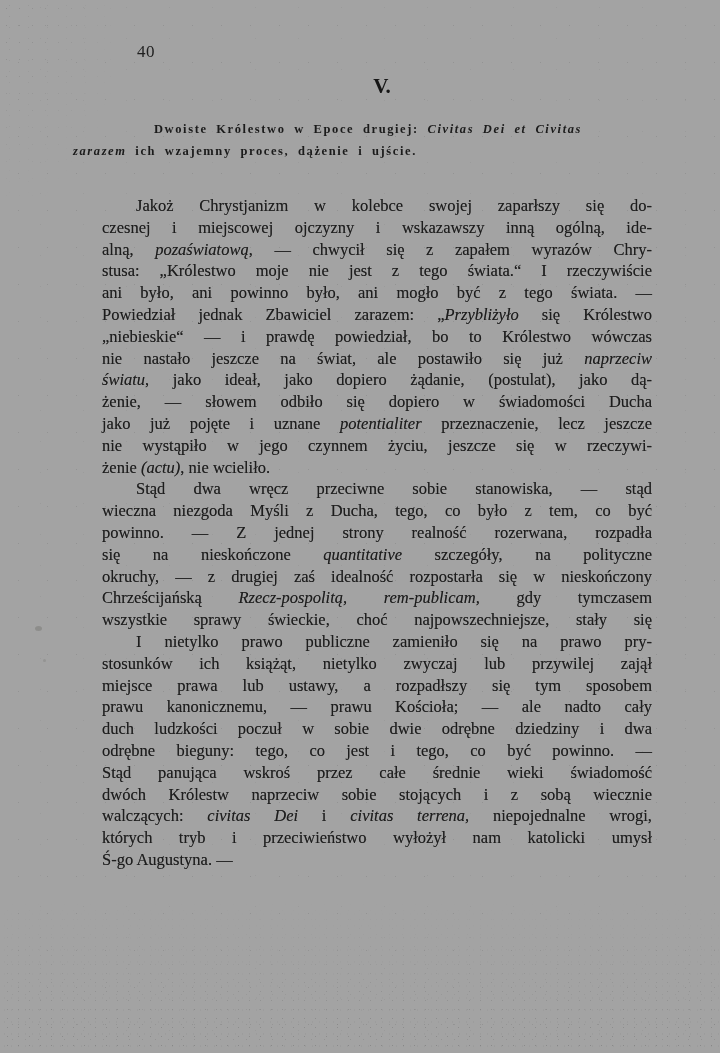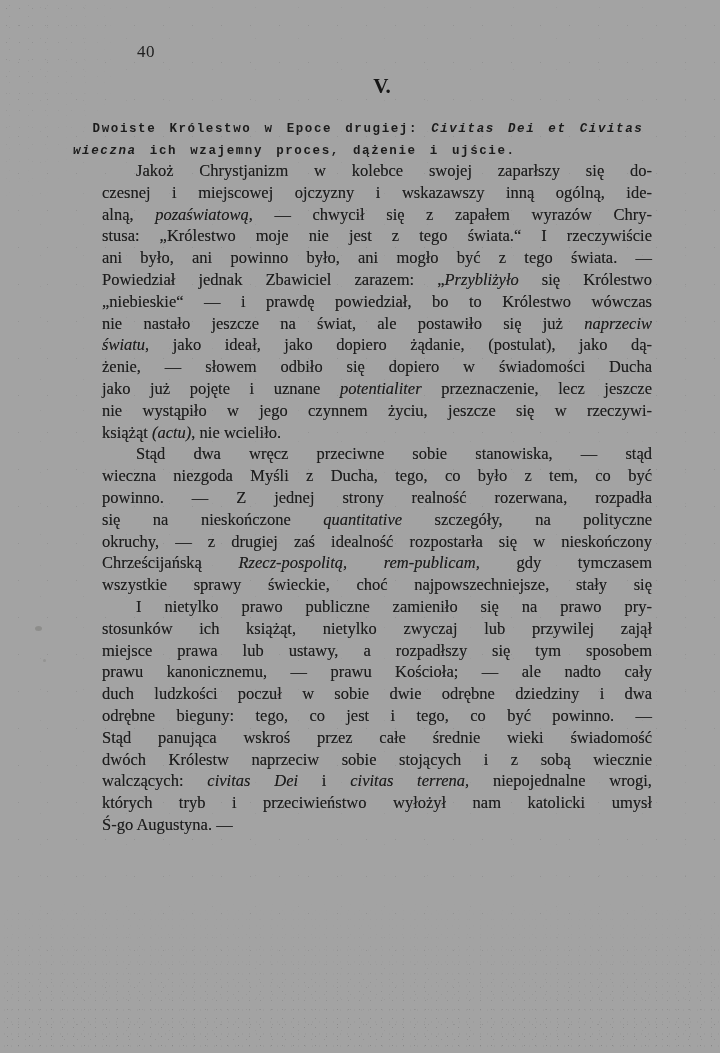--- a/index.html
+++ b/index.html
@@ -50,23 +50,23 @@
   }
   .heading{
     position:absolute;left:102px;top:74px;width:560px;
     text-align:center;font-size:21px;font-weight:bold;color:#161616;
   }
   .subtitle{
     position:absolute;left:73px;top:120px;width:590px;
     font-size:12.5px;font-weight:bold;color:#1b1b1b;
     letter-spacing:1.6px;word-spacing:4px;line-height:19px;
   }
-  .subtitle .tline{text-align:center;text-align-last:center;font-family:Liberation Mono, monospace;}
+  .subtitle .tline{text-align:center;text-align-last:center;}
   .body-text{
-    position:absolute;left:102px;top:160px;width:550px;
+    position:absolute;left:102px;top:195px;width:550px;
     font-size:16.5px;line-height:21.8px;color:#1d1d1d;
     text-shadow:0 0 .4px rgba(35,35,35,.55);
   }
   .tline{
     text-align:justify;text-align-last:justify;
     height:21.8px;white-space:nowrap0;
   }
   .tline.tlast{text-align-last:left;}
   .tline.tindent{text-indent:34px;}
   i{font-style:italic;}
@@ -80,38 +80,38 @@
   <div class="noise-bottom"></div>
   <div class="speck a"></div>
   <div class="speck b"></div>
 
   <div class="page-number">40</div>
 
   <div class="heading">V.</div>
 
   <div class="subtitle">
       <div class="tline"><span>Dwoiste Królestwo w Epoce drugiej: </span><i>Civitas Dei et Civitas</i></div>
-      <div class="tline tlast"><i>wieczna</i><span> ich wzajemny proces, dążenie i ujście.</span></div>
+      <div class="tline tlast"><i>zarazem</i><span> ich wzajemny proces, dążenie i ujście.</span></div>
     </div>
 
   <div class="body-text">
     <div>
         <div class="tline tindent"><span>Jakoż Chrystjanizm w kolebce swojej zaparłszy się do-</span></div>
         <div class="tline"><span>czesnej i miejscowej ojczyzny i wskazawszy inną ogólną, ide-</span></div>
         <div class="tline"><span>alną, </span><i>pozaświatową</i><span>, — chwycił się z zapałem wyrazów Chry-</span></div>
         <div class="tline"><span>stusa: „Królestwo moje nie jest z tego świata.“ I rzeczywiście</span></div>
         <div class="tline"><span>ani było, ani powinno było, ani mogło być z tego świata. —</span></div>
         <div class="tline"><span>Powiedział jednak Zbawiciel zarazem: „</span><i>Przybliżyło</i><span> się Królestwo</span></div>
         <div class="tline"><span>„niebieskie“ — i prawdę powiedział, bo to Królestwo wówczas</span></div>
         <div class="tline"><span>nie nastało jeszcze na świat, ale postawiło się już </span><i>naprzeciw</i></div>
         <div class="tline"><i>światu</i><span>, jako ideał, jako dopiero żądanie, (postulat), jako dą-</span></div>
         <div class="tline"><span>żenie, — słowem odbiło się dopiero w świadomości Ducha</span></div>
         <div class="tline"><span>jako już pojęte i uznane </span><i>potentialiter</i><span> przeznaczenie, lecz jeszcze</span></div>
         <div class="tline"><span>nie wystąpiło w jego czynnem życiu, jeszcze się w rzeczywi-</span></div>
-        <div class="tline tlast"><span>książąt </span><i>(actu)</i><span>, nie wcieliło.</span></div>
+        <div class="tline tlast"><span>żenie </span><i>(actu)</i><span>, nie wcieliło.</span></div>
       </div>
     <div>
         <div class="tline tindent"><span>Stąd dwa wręcz przeciwne sobie stanowiska, — stąd</span></div>
         <div class="tline"><span>wieczna niezgoda Myśli z Ducha, tego, co było z tem, co być</span></div>
         <div class="tline"><span>powinno. — Z jednej strony realność rozerwana, rozpadła</span></div>
         <div class="tline"><span>się na nieskończone </span><i>quantitative</i><span> szczegóły, na polityczne</span></div>
         <div class="tline"><span>okruchy, — z drugiej zaś idealność rozpostarła się w nieskończony</span></div>
         <div class="tline"><span>Chrześcijańską </span><i>Rzecz-pospolitą, rem-publicam,</i><span> gdy tymczasem</span></div>
         <div class="tline"><span>wszystkie sprawy świeckie, choć najpowszechniejsze, stały się</span></div>
       </div>

